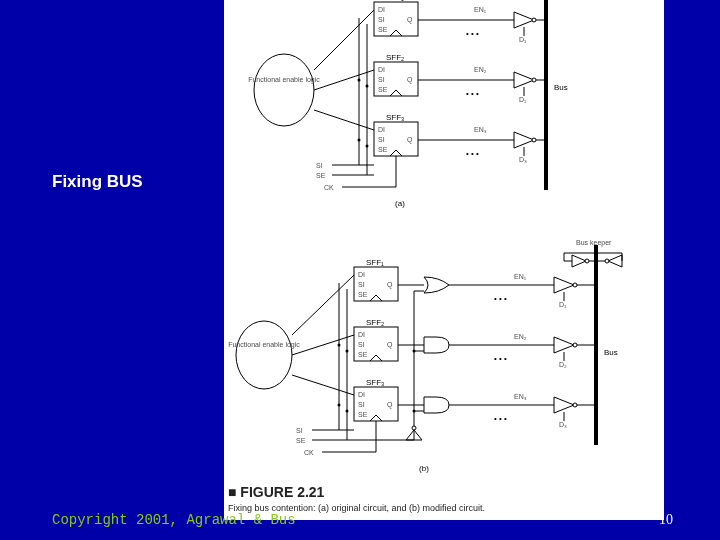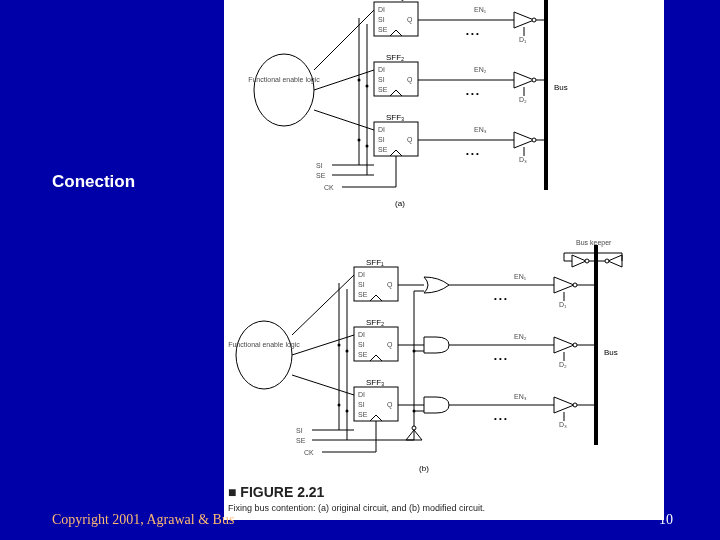--- a/index.html
+++ b/index.html
@@ -16,23 +16,23 @@
       color: #fff;
       font-family: Verdana, Arial, sans-serif;
       font-weight: 700;
       font-size: 17px;
       line-height: 1.25;
     }
     .footer-left {
       position: absolute;
       left: 52px;
       bottom: 12px;
-      color: #fdba74;
+      color: #84cc16;
       font-size: 14px;
-      font-family: Liberation Serif, serif;
+      font-family: Liberation Mono, monospace;
     }
     .footer-right {
       position: absolute;
       right: 47px;
       bottom: 12px;
       color: #fff;
       font-size: 14px;
       font-family: 'Times New Roman', Georgia, serif;
     }
     
@@ -58,21 +58,21 @@
       color: #222;
       line-height: 1.35;
     }
     .caption .head { font-weight: 700; font-size: 14px; }
     .caption .head::before { content: "■ "; }
   </style>
 </head>
 <body>
 
 <div class="slide-title">
-  <div>Conection</div>
+  <div>Fixing BUS</div>
 </div>
 
 <div class="figure-wrap">
   <svg width="440" height="500" viewBox="0 0 440 500">
 
     <g transform="translate(0,-10)">
 
       <rect x="320" y="0" width="4" height="200" fill="#000"></rect>
       <text class="fig-label" x="330" y="100">Bus</text>
 

